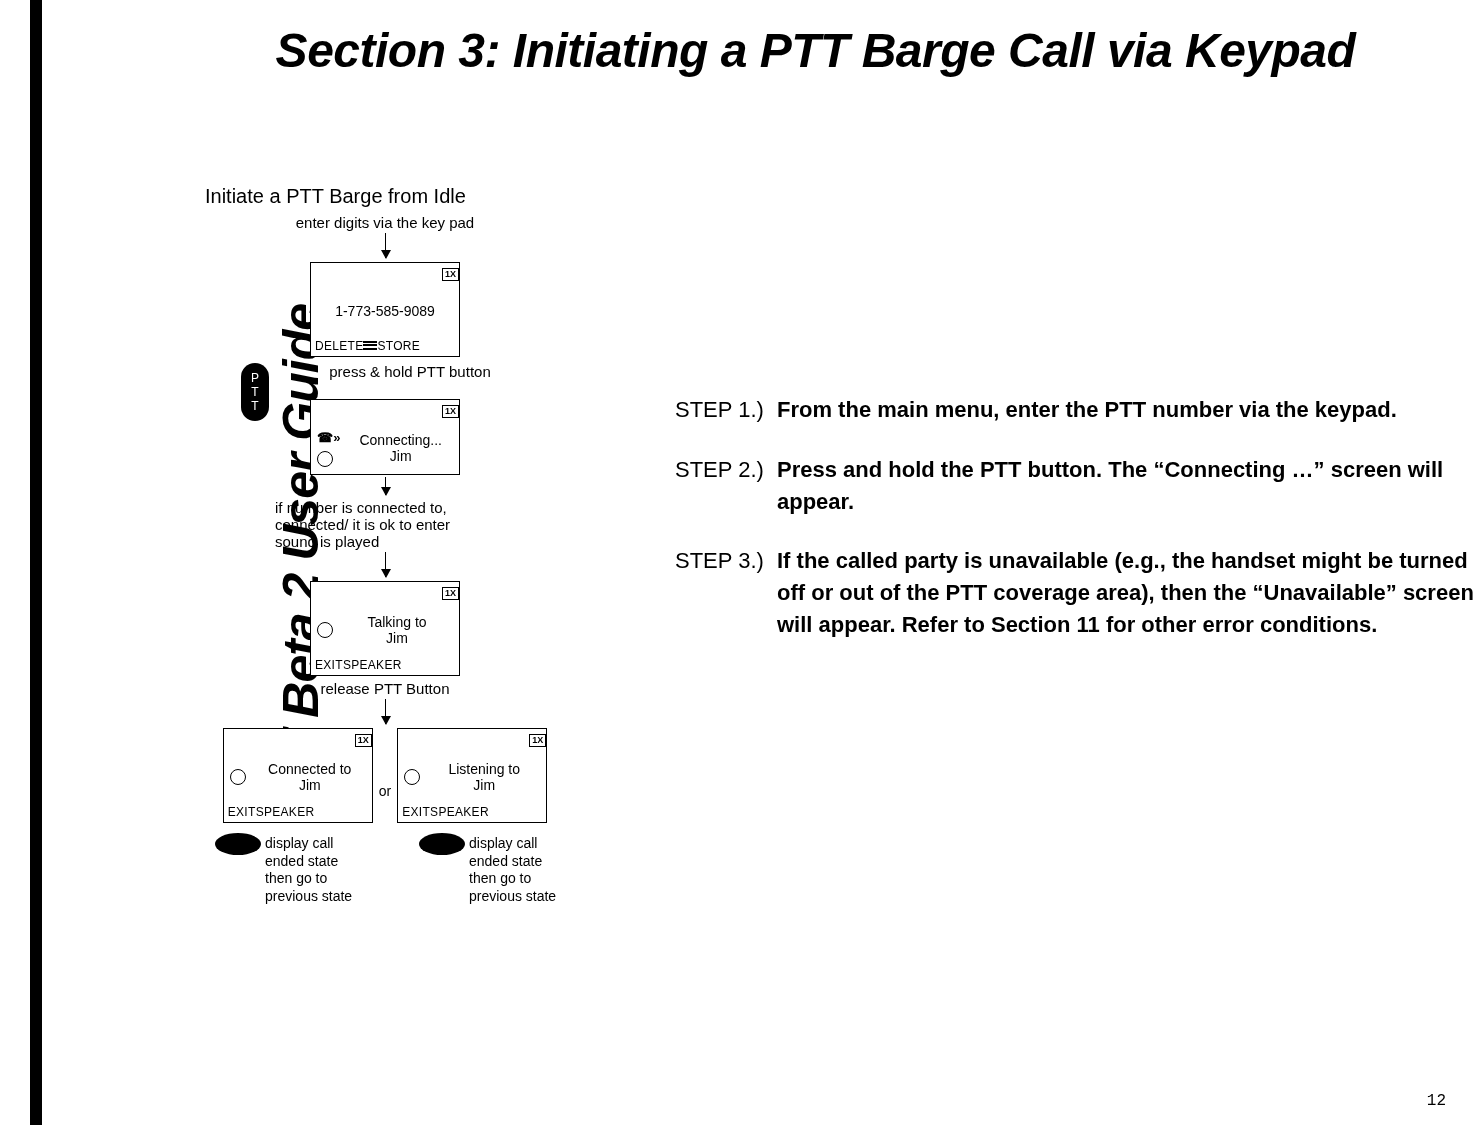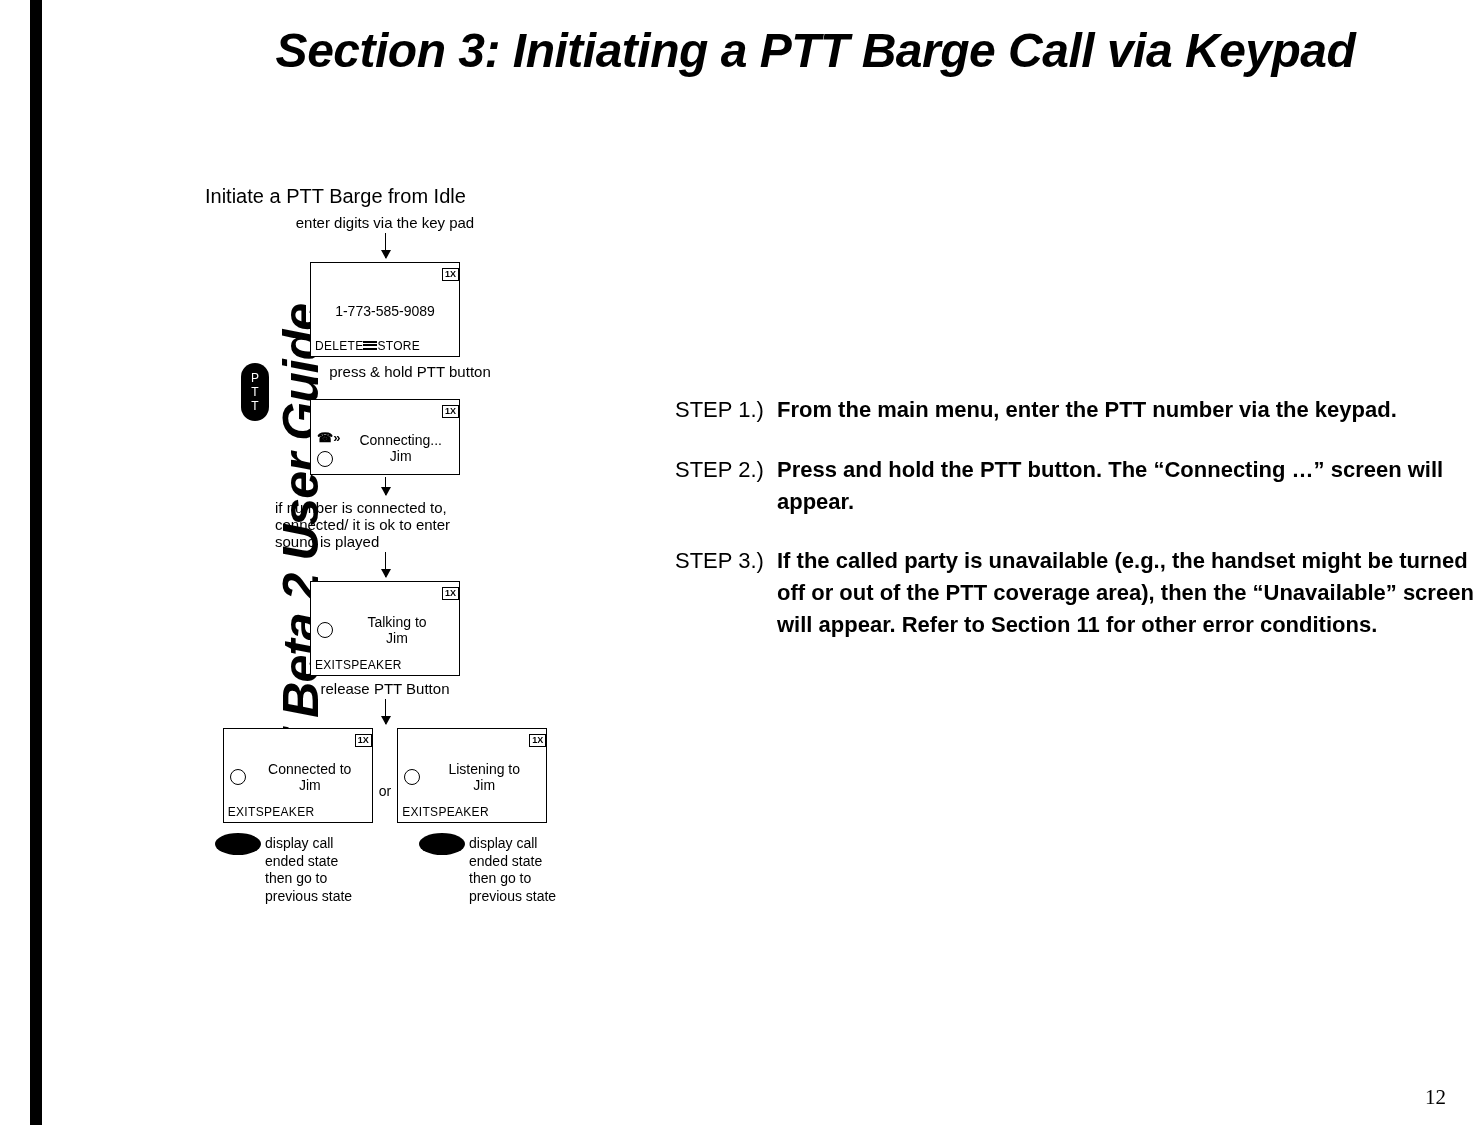--- a/index.html
+++ b/index.html
@@ -71,22 +71,22 @@
     font-size: 22px;
     line-height: 1.45;
     margin-bottom: 28px;
   }
   .step .label { white-space: nowrap; }
   .step .body { display: block; padding-left: 102px; margin-top: -32px; font-weight: bold; }
   .pgnum {
     position: absolute;
     right: 30px;
     bottom: 15px;
-    font-size: 21px;
-    font-family: Liberation Serif, serif;
+    font-size: 16px;
+    font-family: Liberation Mono, monospace;
   }
 
   
   .diagram-title {
     font-size: 20px;
     margin-bottom: 6px;
     font-family: "Gill Sans", "Segoe UI", sans-serif;
     font-weight: 400;
   }
   .d-label {

